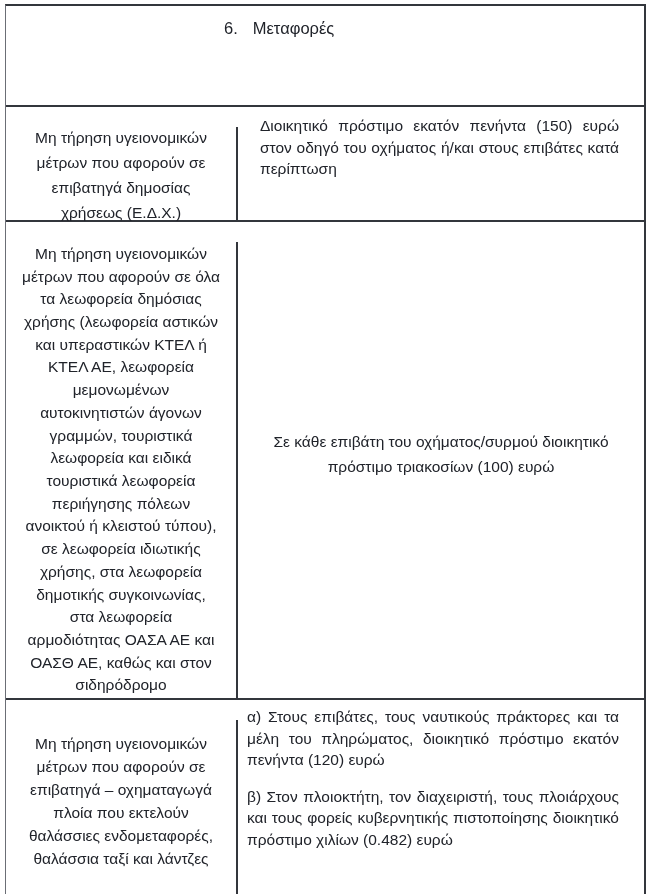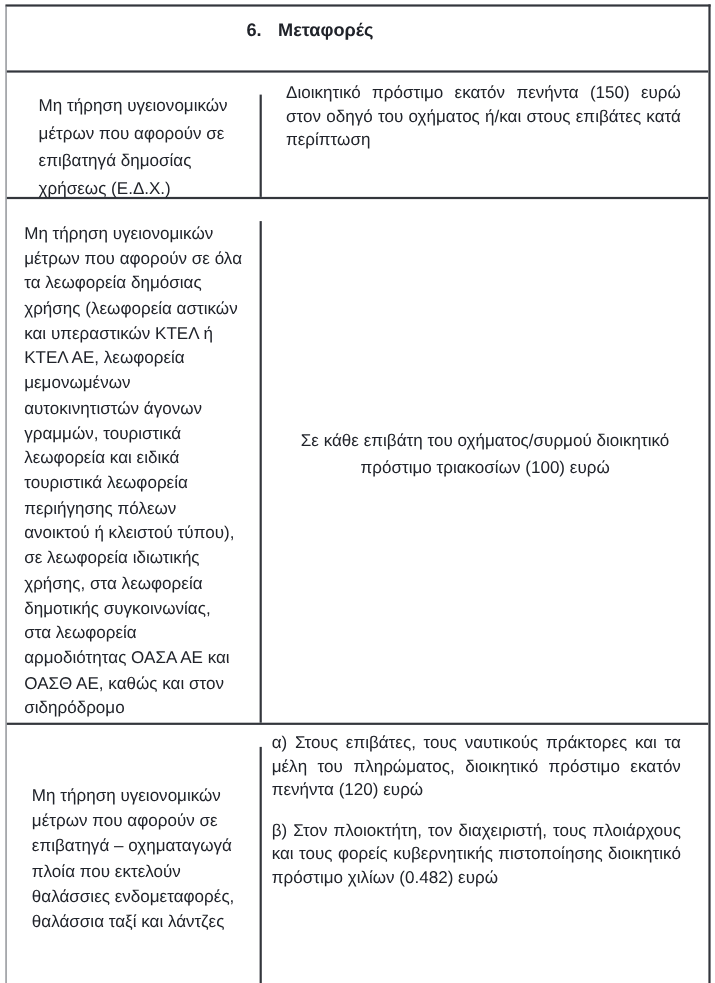--- a/index.html
+++ b/index.html
@@ -25,38 +25,39 @@
     box-sizing:border-box;
     border-top:2px solid var(--border-color);
     border-right:2px solid var(--border-color);
     border-left:1px solid #6b6e75;
     display:flex;flex-direction:column;
     overflow:hidden;
     background:var(--bg);
   }
   .header-cell{
     box-sizing:border-box;
-    height:60px;
+    height:101px;
     border-bottom:2px solid var(--border-color);
     padding-top:11px;
-    font-weight:bold;
+    font-weight:normal;
     font-size:16.5px;
     line-height:22px;
   }
   .header-line{margin-left:218px;}
   .header-num{display:inline-block;margin-right:15px;}
   .row{display:flex;box-sizing:border-box;}
   .row1{height:115px;border-bottom:2px solid var(--border-color);}
   .row2{height:478px;border-bottom:2px solid var(--border-color);}
   .row3{flex:1 1 auto;}
   .cell{box-sizing:border-box;font-size:15.5px;}
   .cell-left{
     flex:0 0 232px;width:232px;
     border-right:2px solid var(--border-color);
     display:flex;align-items:center;justify-content:center;
+    text-align:center;
     white-space:pre-line;
     padding:2px 6px;
     margin-top:20px;
   }
   .cell-right{flex:1 1 auto;}
   .r1-left{line-height:25px;padding-top:4px;}
   .r2-left{line-height:22.7px;}
   .r3-left{line-height:23px;padding-bottom:14px;}
   .r1-right{
     text-align:justify;

